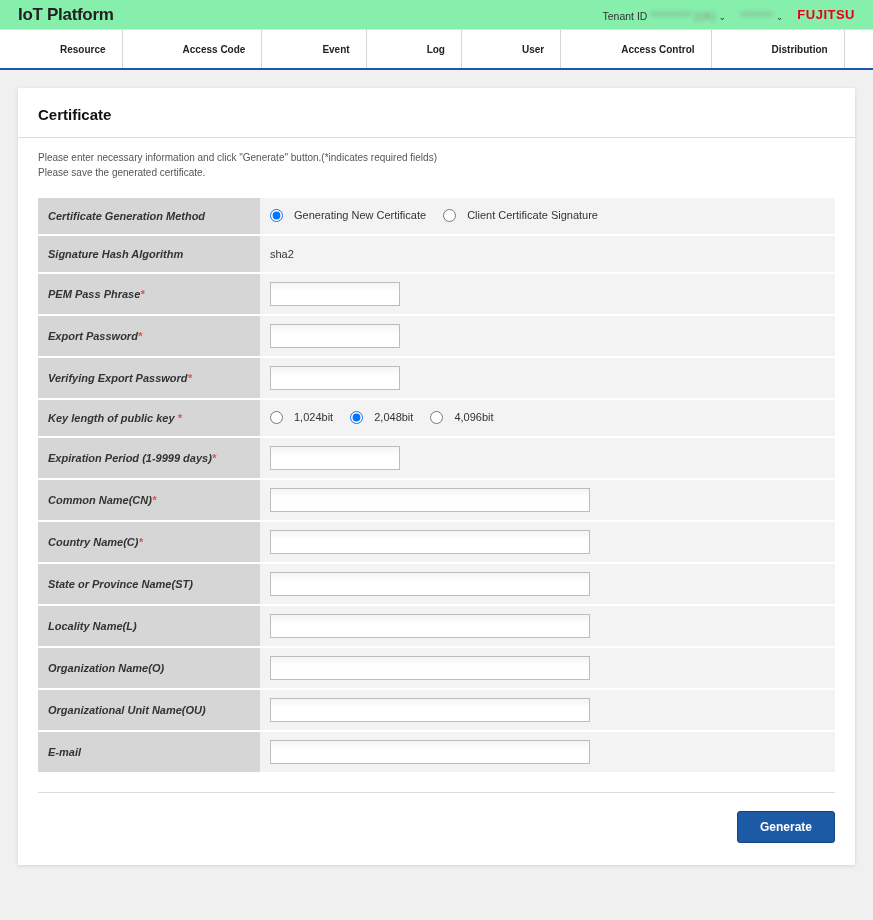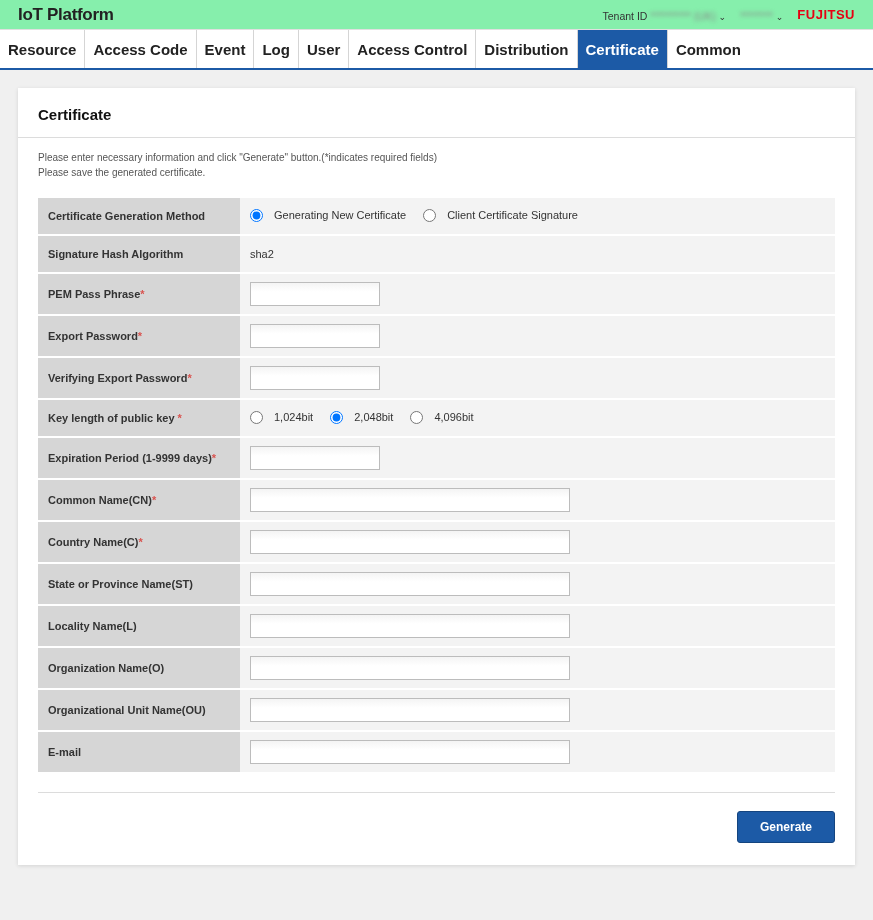--- a/index.html
+++ b/index.html
@@ -51,27 +51,28 @@
     display: flex;
     background: #fff;
     height: 40px;
     border-bottom: 2px solid #1c5aa6;
   }
   nav.tabs .tab {
     display: flex;
     align-items: center;
     justify-content: center;
     height: 100%;
-    padding: 0 8px;
-    font-size: 15px;
+    padding: 0 16px;
+    font-size: 10px;
     font-weight: bold;
     color: #222;
     border-right: 1px solid #d5d5d5;
     cursor: pointer;
     white-space: nowrap;
+    margin-left: 44px;
   }
   nav.tabs .tab.active {
     background: #1c5aa6;
     color: #fff;
   }
 
   .page-pad { padding: 18px; }
   .panel {
     background: #fff;
     box-shadow: 0 1px 4px rgba(0,0,0,0.12);
@@ -92,23 +93,24 @@
   }
 
   .form-table { width: 100%; border-collapse: separate; border-spacing: 0 2px; }
   .form-table tr { background: #f3f3f3; }
   .form-table th {
     background: #d6d6d6;
     text-align: left;
     font-size: 11px;
     font-weight: bold;
     padding: 12px 10px;
-    width: 202px;
+    width: 222px;
     vertical-align: middle;
     color: #333;
+    font-style: italic;
   }
   .form-table td {
     padding: 8px 10px;
     font-size: 11px;
     vertical-align: middle;
   }
   .req { color: #d9534f; }
 
   input[type="text"], input[type="password"] {
     border: 1px solid #bcbcbc;

